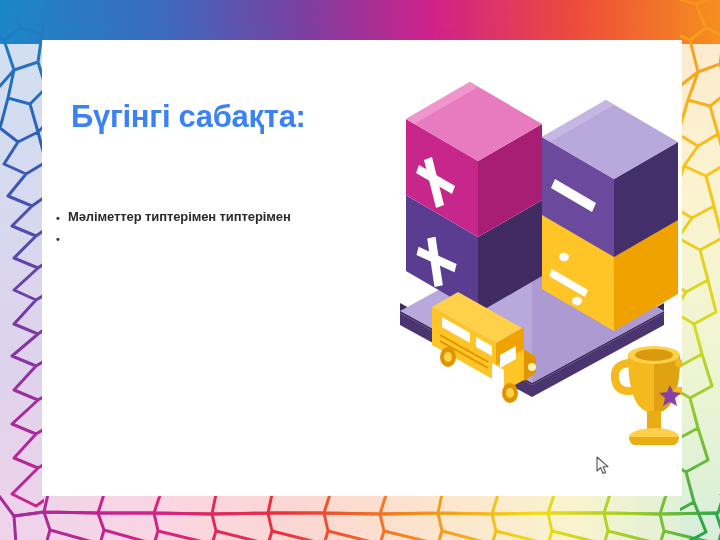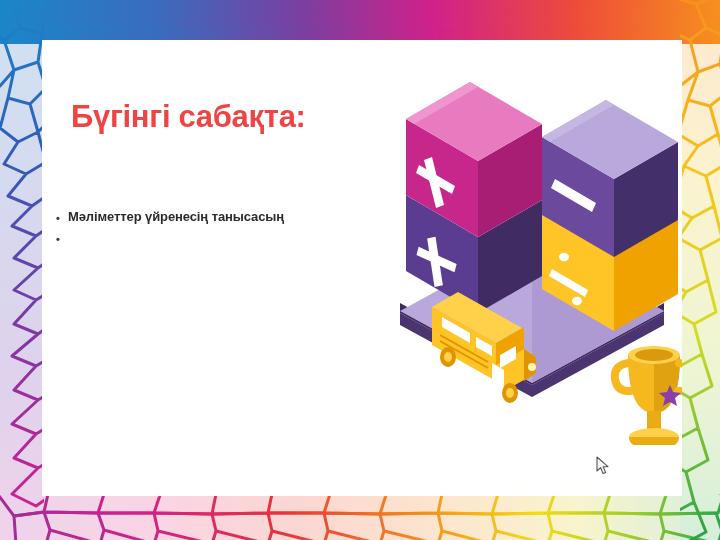--- a/index.html
+++ b/index.html
@@ -39,21 +39,21 @@
     overflow: hidden;
   }
 
   
   #slide-title {
     position: absolute;
     left: 29px;
     top: 60px;
     font-size: 31px;
     font-weight: bold;
-    color: #ef4444;
+    color: #3b82f6;
     letter-spacing: -0.3px;
     white-space: nowrap;
     line-height: 1.1;
   }
 
   
   #bullet-list {
     position: absolute;
     left: 6px;
     top: 168px;
@@ -235,21 +235,21 @@
     </svg>
   </div>
 
   <div id="slide-canvas">
 
     <div id="slide-title">Бүгінгі сабақта:</div>
 
     <div id="bullet-list">
       <div class="bullet-row">
         <span class="bullet-mark">•</span>
-        <span class="bullet-text">Мәліметтер үйренесің танысасың</span>
+        <span class="bullet-text">Мәліметтер типтерімен типтерімен</span>
       </div>
       <div class="bullet-row">
         <span class="bullet-mark">•</span>
       </div>
     </div>
 
     <div id="illustration">
       <svg viewBox="0 0 290 400" xmlns="http://www.w3.org/2000/svg">
 
         <g>

